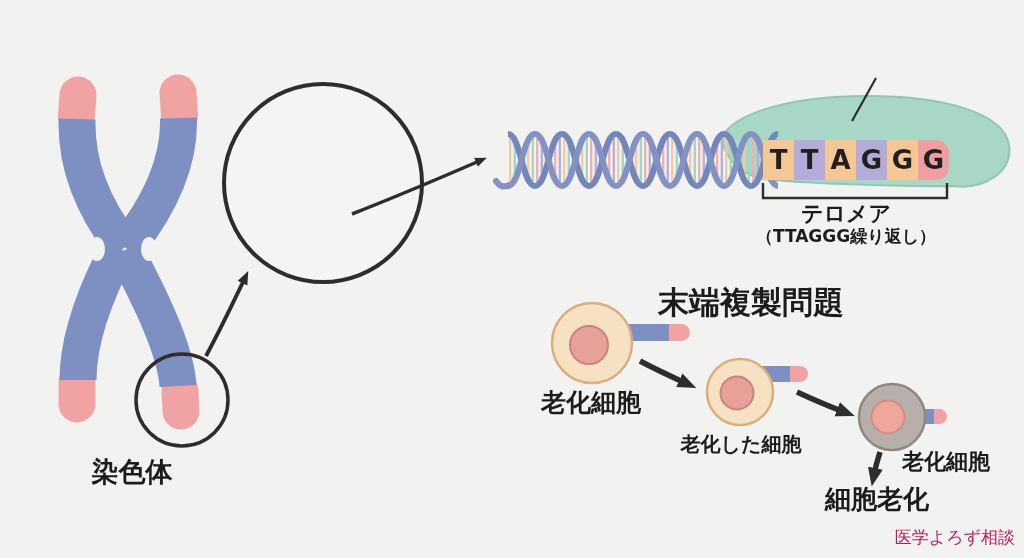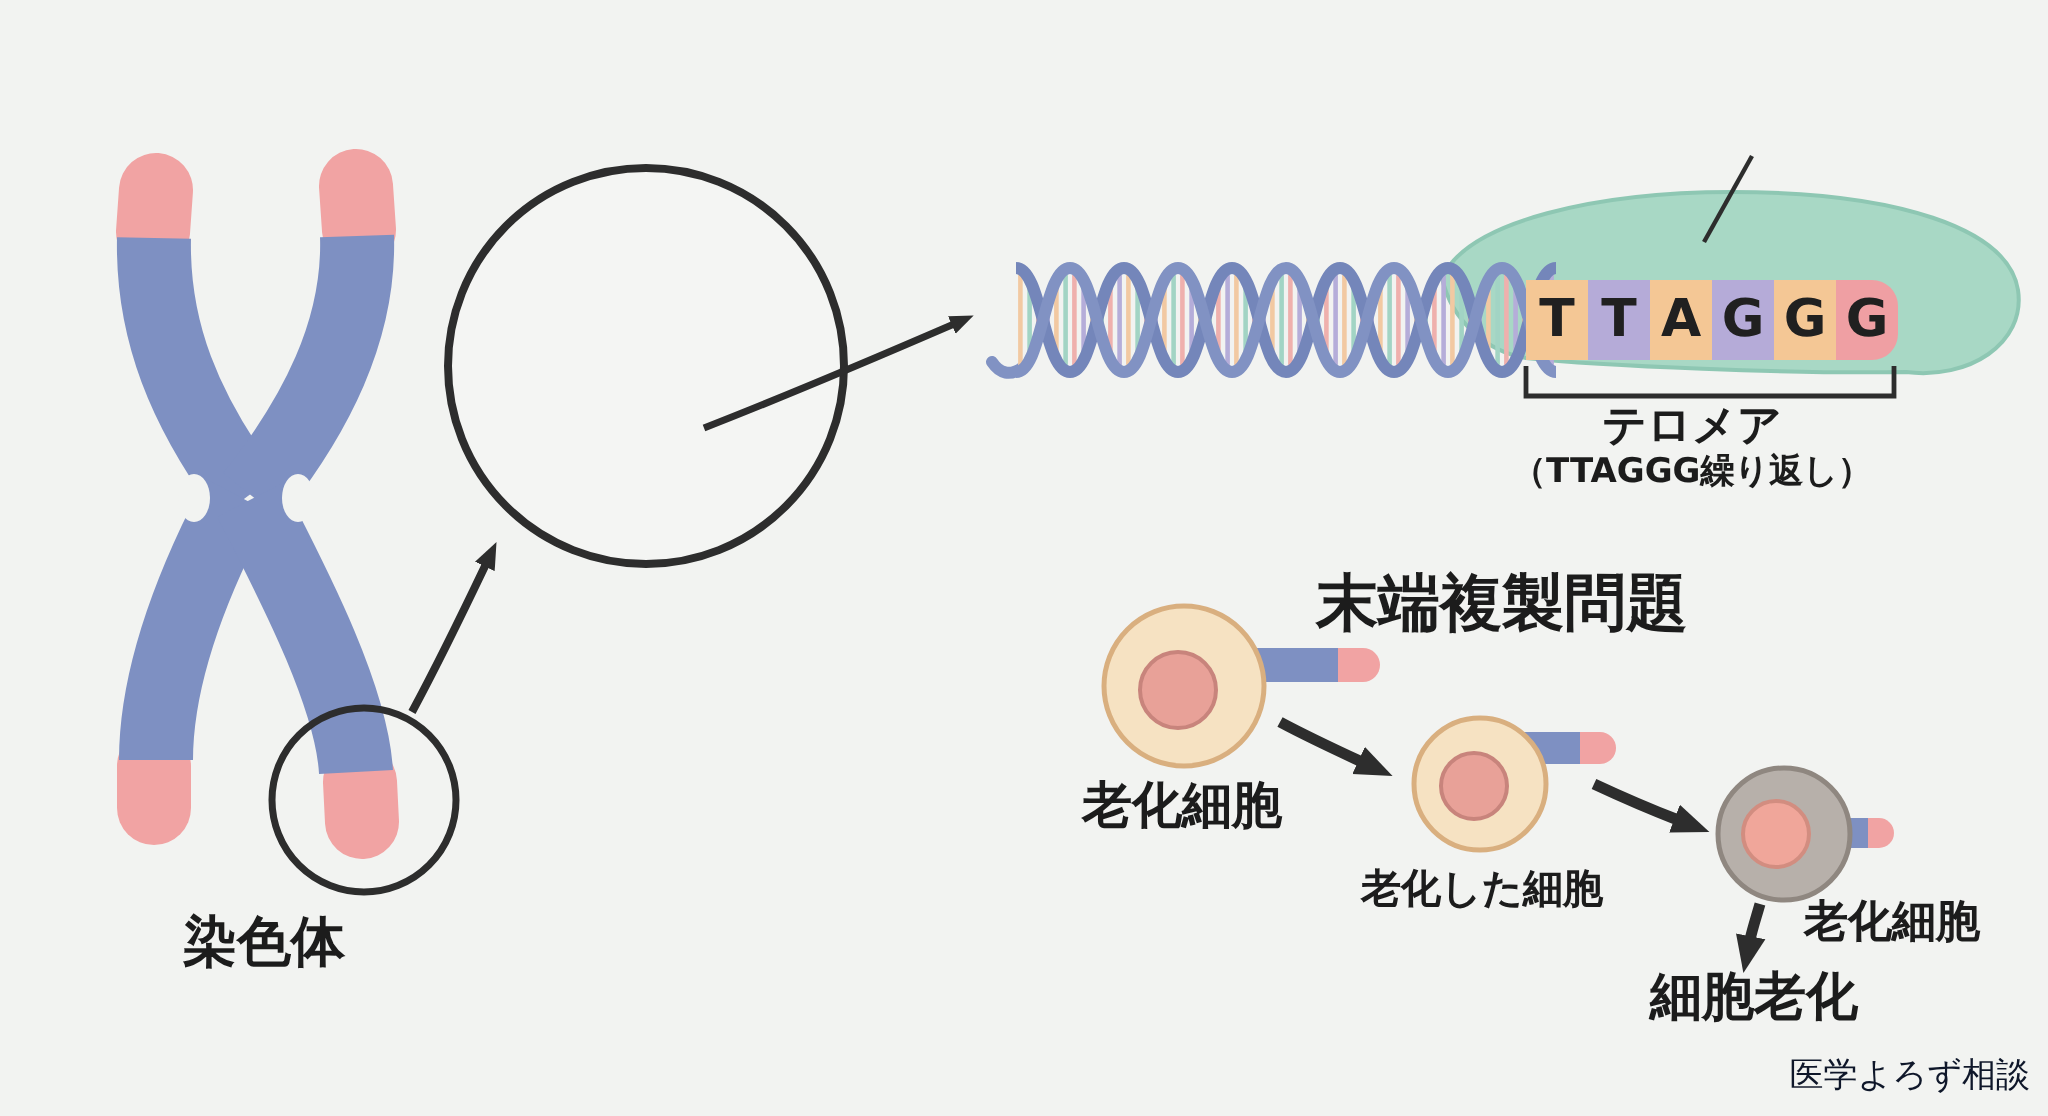--- a/index.html
+++ b/index.html
@@ -9,21 +9,21 @@
   .lbl{position:absolute;color:#1c1c1c;font-weight:bold;text-align:center;line-height:1.12;white-space:nowrap;}
   .lbl-shelterin{left:725px;top:41px;width:260px;font-size:25px;}
   .lbl-telomere1{left:746px;top:202px;width:200px;font-size:22px;}
   .lbl-telomere2{left:706px;top:227px;width:280px;font-size:17px;}
   .lbl-chromosome{left:52px;top:457px;width:160px;font-size:27px;}
   .lbl-title{left:656px;top:285px;width:190px;font-size:31px;}
   .lbl-young{left:506px;top:389px;width:170px;font-size:25px;}
   .lbl-aged{left:650px;top:433px;width:182px;font-size:20px;}
   .lbl-senescent{left:876px;top:450px;width:140px;font-size:22px;}
   .lbl-outcome{left:792px;top:485px;width:170px;font-size:26px;}
-  .watermark{position:absolute;left:843px;top:526px;width:172px;font-size:17px;color:#0f172a;text-align:right;font-weight:500;white-space:nowrap;}
+  .watermark{position:absolute;left:843px;top:526px;width:172px;font-size:17px;color:#be185d;text-align:right;font-weight:500;white-space:nowrap;}
   .blocks{position:absolute;left:763px;top:140px;display:flex;height:40px;}
   .blk{width:31px;height:40px;display:flex;align-items:center;justify-content:center;
        font-size:26px;font-weight:bold;color:#202020;}
   .blk-o{background:#f4c795;}
   .blk-v{background:#b5abd8;}
   .blk-p{background:#ef9fa3;border-radius:0 13px 13px 0;}
   .r-o{stroke:#f2c9a2;}
   .r-t{stroke:#a2d4c4;}
   .r-p{stroke:#efb0ad;}
   .r-v{stroke:#b5add9;}

